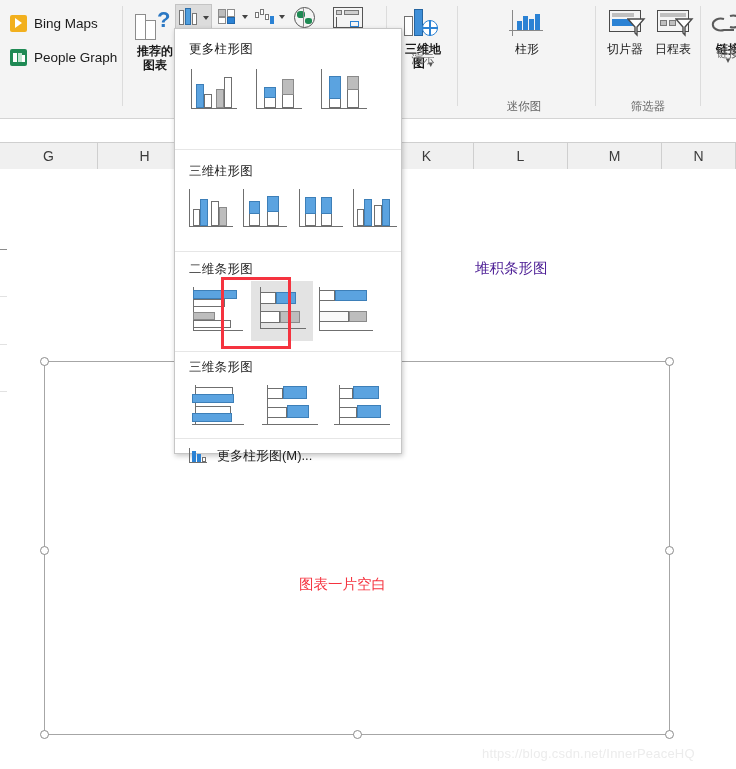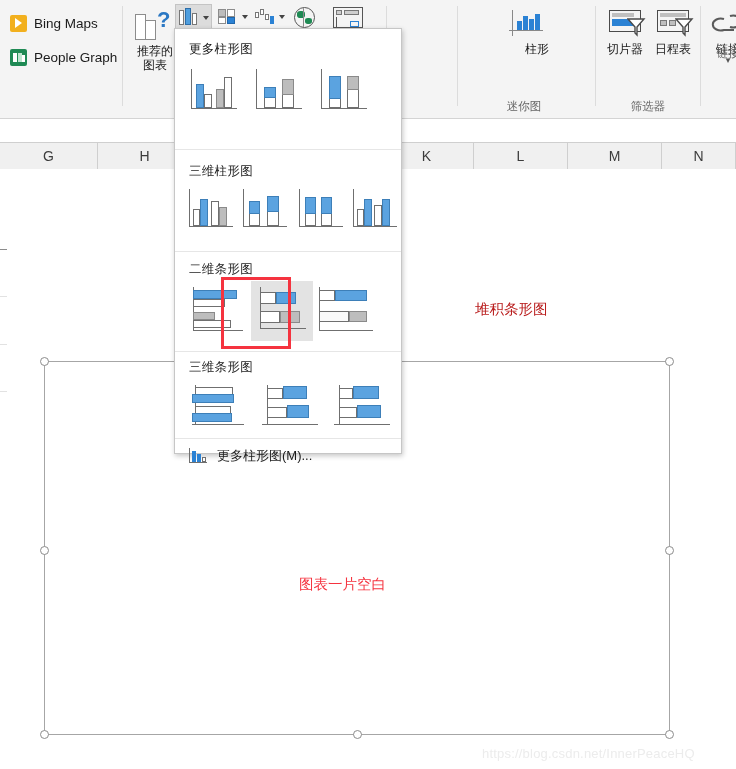--- a/index.html
+++ b/index.html
@@ -22,21 +22,21 @@
 
   
   .addin-item{
     position:absolute;display:flex;align-items:center;gap:7px;
     font-size:13.5px;color:#1b1b1b;
   }
   .addin-ico{width:17px;height:17px;border-radius:2px;position:relative;flex:none;}
 
   .big-btn{position:absolute;text-align:center;width:58px;}
   .big-btn .bico{height:34px;position:relative;margin:4px auto 2px;}
-  .big-btn .blab{font-size:12px;color:#1b1b1b;line-height:14px;}
+  .big-btn .blab{font-size:12px;color:#1b1b1b;line-height:14px;font-weight:bold;}
 
   .sm-btn{position:absolute;width:30px;height:26px;}
   .sm-btn.active{background:#dcdcdc;border:1px solid #c4c4c4;box-sizing:border-box;}
   .caret{
     position:absolute;width:0;height:0;
     border-left:3.5px solid transparent;border-right:3.5px solid transparent;
     border-top:4px solid #444;
   }
 
   .mini-btn{position:absolute;text-align:center;width:44px;}
@@ -69,21 +69,21 @@
   .thumb.hov{background:#e3e3e3;}
   .more-item{
     position:absolute;left:0;top:409px;width:226px;height:35px;
     display:flex;align-items:center;gap:10px;padding-left:14px;box-sizing:border-box;
     font-size:13px;color:#1b1b1b;
   }
   .redbox{
     position:absolute;border:3px solid #f5333f;box-sizing:border-box;
   }
   .red-note{
-    position:absolute;color:#b91c1c;font-size:14.5px;white-space:nowrap;margin-top:41px;
+    position:absolute;color:#4c1d95;font-size:14.5px;white-space:nowrap;
   }
 
   
   #chartsel{position:absolute;left:44px;top:361px;width:626px;height:374px;}
   .frameline{position:absolute;background:#a6a6a6;}
   .handle{
     position:absolute;width:9px;height:9px;border-radius:50%;
     background:#fff;border:1px solid #8c8c8c;box-sizing:border-box;
   }
   #blanknote{position:absolute;left:299px;top:575px;color:#f5333f;font-size:14.5px;}
@@ -166,25 +166,40 @@
     <span style="position:absolute;left:3px;top:3px;width:30px;height:21px;border:1.5px solid #555;box-sizing:border-box;display:block;">
       <span style="position:absolute;left:2px;top:2px;width:6px;height:5px;background:#cfcfcf;border:1px solid #777;box-sizing:border-box;"></span>
       <span style="position:absolute;left:10px;top:2px;width:15px;height:5px;background:#cfcfcf;border:1px solid #777;box-sizing:border-box;"></span>
       <span style="position:absolute;left:2px;top:9px;width:5px;height:10px;border-left:1.5px solid #555;"></span>
       <span style="position:absolute;left:16px;top:13px;width:9px;height:6px;border:1.5px solid #2b82d4;box-sizing:border-box;"></span>
     </span>
   </div>
 
   <div class="grp-sep" style="left:386px;"></div>
 
+  <div class="big-btn" style="left:395px;top:2px;width:56px;">
+    <div class="bico" style="width:46px;">
+      <span style="position:absolute;left:4px;top:10px;width:9px;height:20px;background:#fff;border:1px solid #6f6f6f;box-sizing:border-box;"></span>
+      <span style="position:absolute;left:14px;top:3px;width:9px;height:27px;background:#3f8fd8;border:1px solid #2565a1;box-sizing:border-box;"></span>
+      <span style="position:absolute;left:22px;top:14px;width:16px;height:16px;border-radius:50%;border:1.5px solid #2b82d4;box-sizing:border-box;background:#fff;"></span>
+      <span style="position:absolute;left:22px;top:21px;width:16px;height:1.5px;background:#2b82d4;"></span>
+      <span style="position:absolute;left:29px;top:14px;width:1.5px;height:16px;background:#2b82d4;"></span>
+    </div>
+    <div class="blab">三维地</div>
+    <div class="blab">
+      <span>图</span>
+      <span style="font-size:9px;color:#555;">▾</span>
+    </div>
+    <div class="grp-label" style="width:56px;">演示</div>
+  </div>
 
   <div class="grp-sep" style="left:457px;"></div>
 
 
-  <div class="mini-btn" style="left:505px;top:2px;text-align:right;">
+  <div class="mini-btn" style="left:505px;top:2px;">
     <div class="mico" style="width:40px;">
       <span style="position:absolute;left:5px;top:2px;width:1px;height:26px;background:#888;"></span>
       <span style="position:absolute;left:2px;top:22px;width:34px;height:1px;background:#888;"></span>
       <span style="position:absolute;left:10px;top:13px;width:5px;height:9px;background:#2b82d4;"></span>
       <span style="position:absolute;left:16px;top:8px;width:5px;height:14px;background:#2b82d4;"></span>
       <span style="position:absolute;left:22px;top:11px;width:5px;height:11px;background:#2b82d4;"></span>
       <span style="position:absolute;left:28px;top:6px;width:5px;height:16px;background:#2b82d4;"></span>
     </div>
     <div class="mlab">柱形</div>
   </div>

